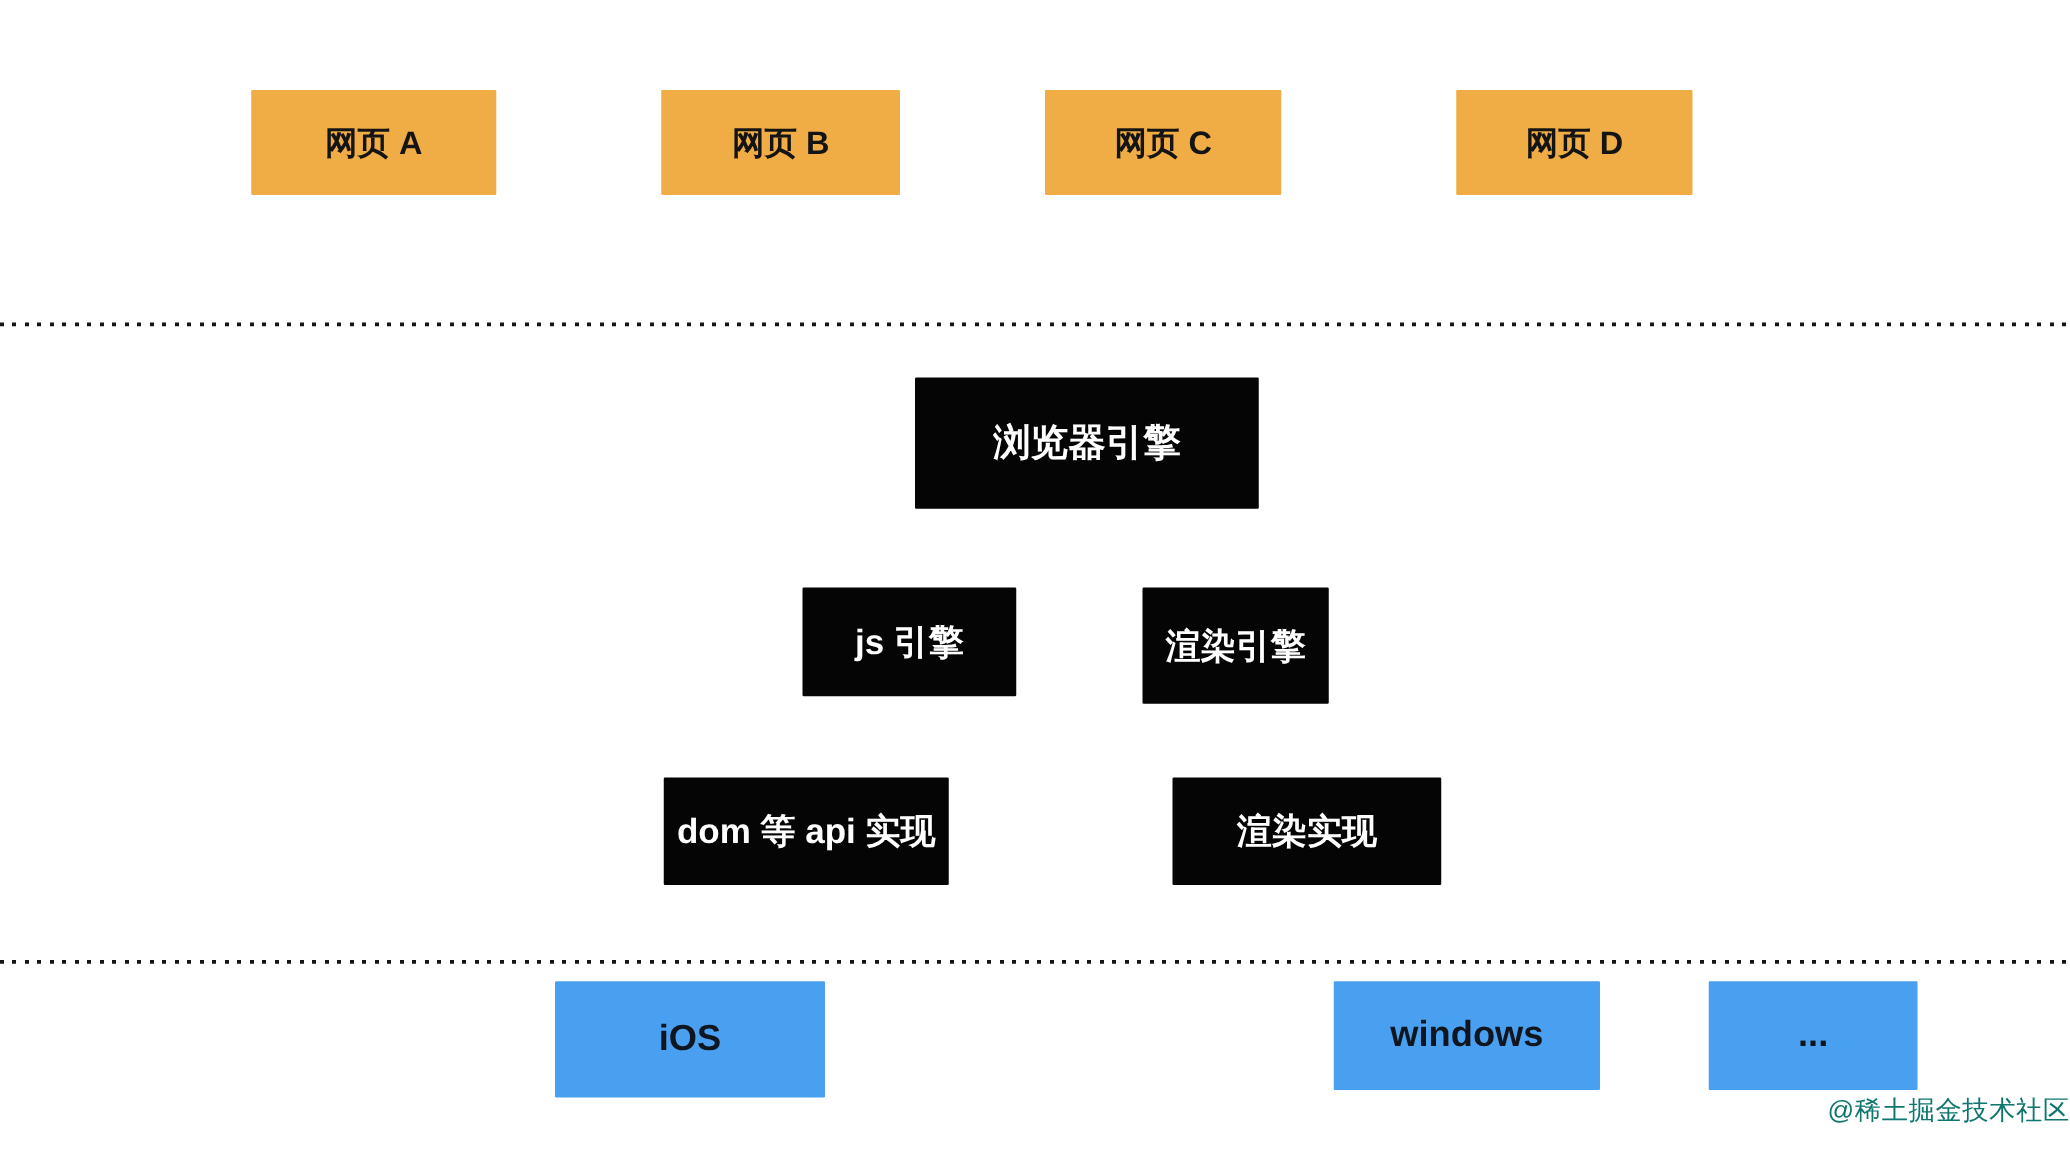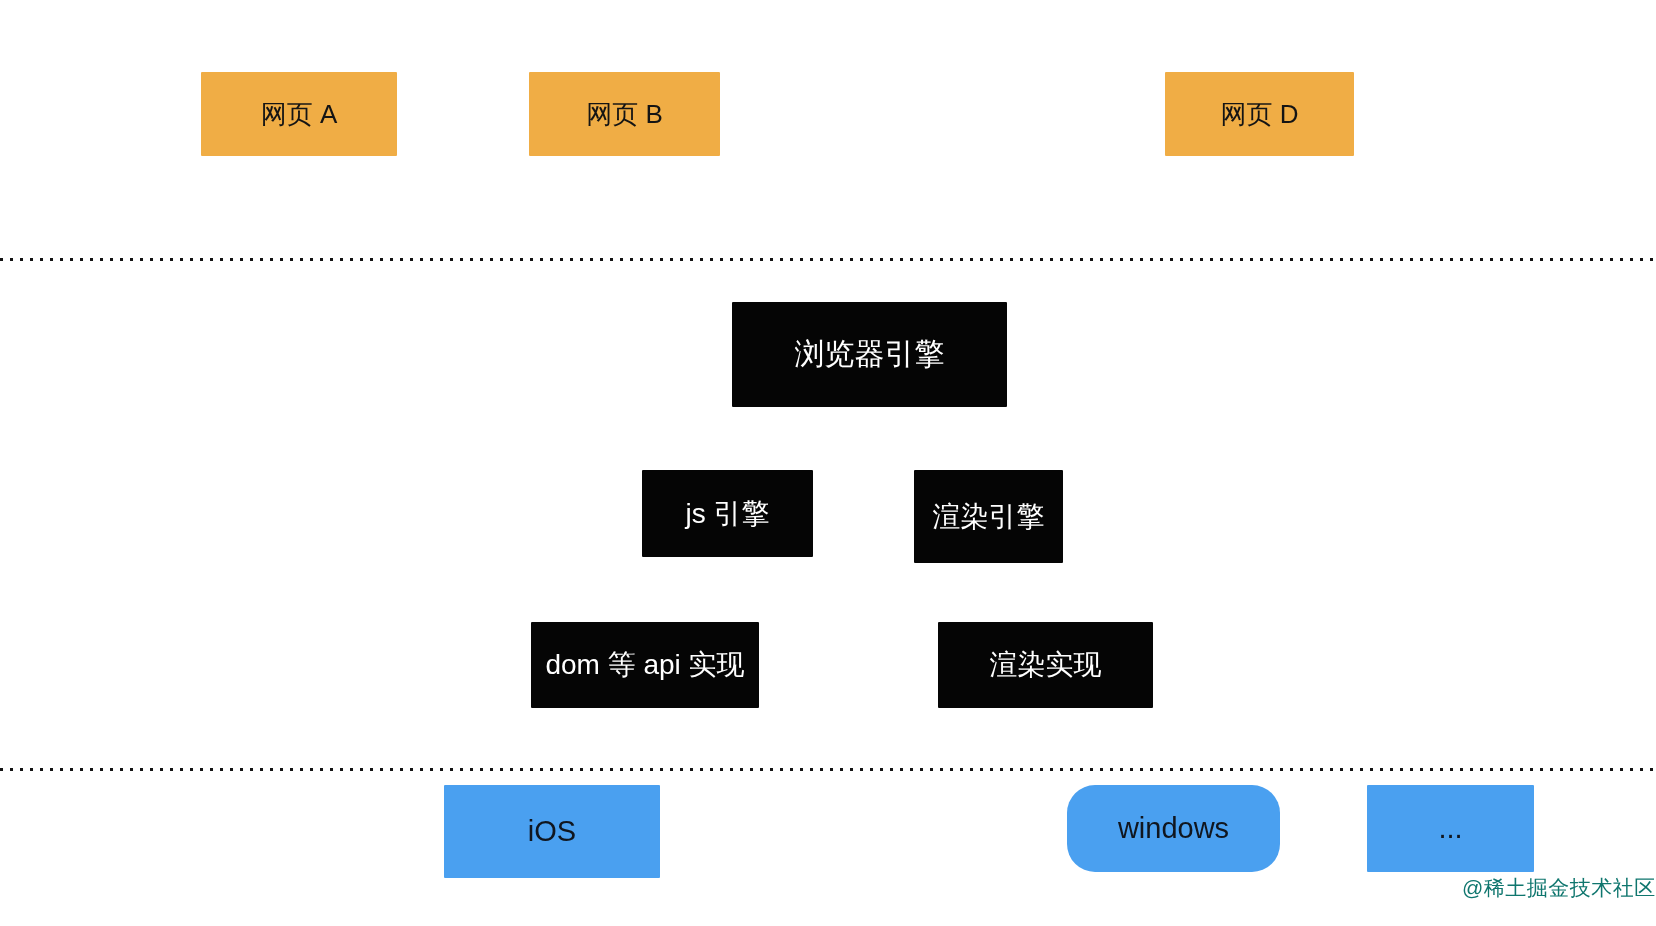--- a/index.html
+++ b/index.html
@@ -13,21 +13,21 @@
     height: 926px;
     background: #ffffff;
     overflow: hidden;
     font-family: "Liberation Sans", "DejaVu Sans", sans-serif;
   }
   .box {
     position: absolute;
     display: flex;
     align-items: center;
     justify-content: center;
-    font-weight: normal;
+    font-weight: bold;
     text-align: center;
     border-radius: 1px;
     white-space: nowrap;
   }
   .webpage-box {
     background: #f0ad45;
     color: #141414;
     font-size: 26px;
   }
   .engine-box {
@@ -58,31 +58,32 @@
     white-space: nowrap;
   }
 </style>
 </head>
 <body>
 
 <div class="canvas">
 
   <div class="box webpage-box" style="left:201px; top:72px; width:196px; height:84px;">网页 A</div>
   <div class="box webpage-box" style="left:529px; top:72px; width:191px; height:84px;">网页 B</div>
+  <div class="box webpage-box" style="left:836px; top:72px; width:189px; height:84px;">网页 C</div>
   <div class="box webpage-box" style="left:1165px; top:72px; width:189px; height:84px;">网页 D</div>
 
   <div class="divider" style="top:258px;"></div>
 
   <div class="box engine-box" style="left:732px; top:302px; width:275px; height:105px; font-size:30px;">浏览器引擎</div>
   <div class="box engine-box" style="left:642px; top:470px; width:171px; height:87px; font-size:28px;">js 引擎</div>
   <div class="box engine-box" style="left:914px; top:470px; width:149px; height:93px; font-size:28px;">渲染引擎</div>
   <div class="box engine-box" style="left:531px; top:622px; width:228px; height:86px; font-size:28px;">dom 等 api 实现</div>
   <div class="box engine-box" style="left:938px; top:622px; width:215px; height:86px; font-size:28px;">渲染实现</div>
 
   <div class="divider" style="top:768px;"></div>
 
   <div class="box platform-box" style="left:444px; top:785px; width:216px; height:93px;">iOS</div>
-  <div class="box platform-box" style="left:1067px; top:785px; width:213px; height:87px;border-radius:28px;">windows</div>
+  <div class="box platform-box" style="left:1067px; top:785px; width:213px; height:87px;">windows</div>
   <div class="box platform-box" style="left:1367px; top:785px; width:167px; height:87px;">...</div>
 
   <div class="watermark">@稀土掘金技术社区</div>
 
 </div>
 
 </body></html>

